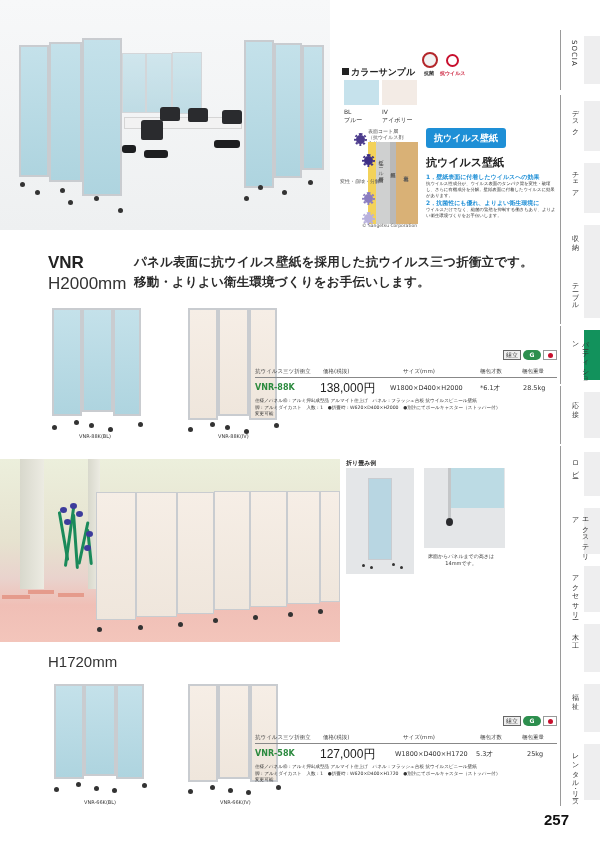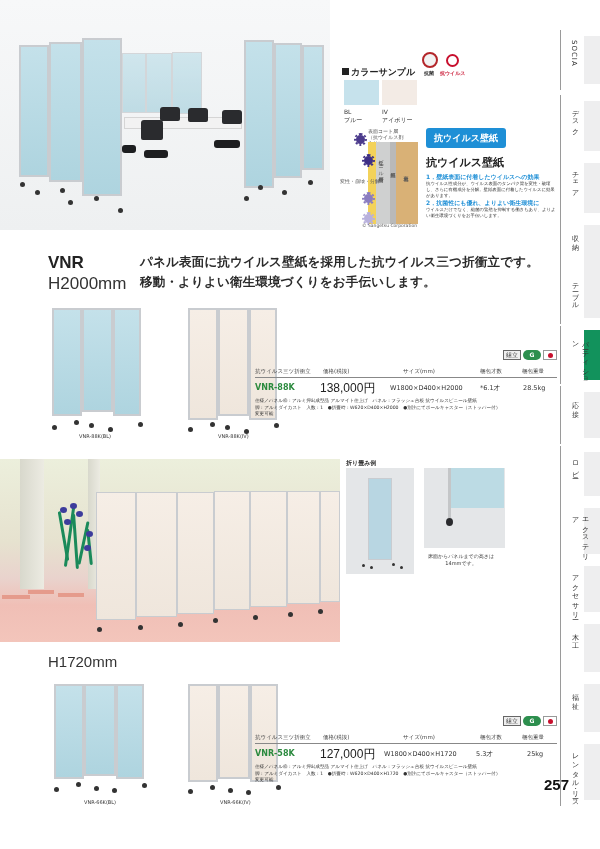--- a/index.html
+++ b/index.html
@@ -37,21 +37,21 @@
   .virus::after { content: ""; position: absolute; left: -2px; top: -2px; right: -2px; bottom: -2px; border: 2px dotted currentColor; border-radius: 50%; }
   .av-small { position: absolute; font-size: 5px; color: #555; }
   #av-badge { position: absolute; left: 426px; top: 128px; width: 80px; height: 20px; background: #1e8fd6; border-radius: 3px; color: #fff; font-size: 9px; font-weight: bold; display: flex; align-items: center; justify-content: center; }
   #av-heading { position: absolute; left: 426px; top: 155px; font-size: 11px; font-weight: bold; color: #222; }
   .av-point-title { position: absolute; left: 426px; font-size: 6px; font-weight: bold; color: #1e8fd6; }
   .av-point-body { position: absolute; left: 426px; width: 132px; font-size: 4.4px; line-height: 6px; color: #333; }
 
   
   #series-name { position: absolute; left: 48px; top: 253px; font-family: "Liberation Sans", sans-serif; font-size: 17px; font-weight: bold; color: #222; }
   #series-h1 { position: absolute; left: 48px; top: 274px; font-family: "Liberation Sans", sans-serif; font-size: 17px; color: #333; }
-  .lead { position: absolute; left: 140px; font-size: 12.5px; font-weight: bold; color: #2a2a2a; letter-spacing: 0.2px; white-space: nowrap; }
+  .lead { position: absolute; left: 134px; font-size: 12.5px; font-weight: bold; color: #2a2a2a; letter-spacing: 0.2px; white-space: nowrap; }
 
   
   .fig-caption { position: absolute; font-size: 5px; color: #333; }
 
   
   .spec { position: absolute; left: 255px; width: 302px; }
   .spec-icons { position: absolute; right: 0; top: 0; display: flex; gap: 2px; }
   .ico-kumi { width: 18px; height: 10px; border: 1px solid #666; font-size: 6px; line-height: 8px; text-align: center; background: #eee; color: #333; }
   .ico-g { width: 18px; height: 10px; border-radius: 5px; background: #2d8f4e; color: #fff; font-size: 6px; line-height: 10px; text-align: center; font-weight: bold; }
   .ico-jp { width: 14px; height: 10px; border: 1px solid #999; background: #fff; position: relative; }
@@ -78,21 +78,21 @@
 
   
   #series-h2 { position: absolute; left: 48px; top: 653px; font-family: "Liberation Sans", sans-serif; font-size: 15px; color: #333; }
 
   
   #index { position: absolute; left: 560px; top: 0; width: 40px; height: 849px; }
   .idx-tab { position: absolute; left: 0; width: 40px; border-left: 1px solid #9a9a9a; }
   .idx-tab .shade { position: absolute; left: 23px; right: 0; top: 6px; bottom: 6px; background: #eeeeef; }
   .idx-tab.active .shade { left: 23px; background: #12925c; top: 4px; bottom: 4px; }
   .idx-tab .lbl { position: absolute; left: 9px; top: 10px; writing-mode: vertical-rl; font-size: 7px; color: #333; letter-spacing: 1px; }
-  #page-num { position: absolute; left: 544px; top: 776px; font-family: "Liberation Sans", sans-serif; font-weight: bold; font-size: 15px; color: #111; }
+  #page-num { position: absolute; left: 544px; top: 811px; font-family: "Liberation Sans", sans-serif; font-weight: bold; font-size: 15px; color: #111; }
 </style>
 </head>
 <body>
 
 <div id="hero">
 
   <div class="panel bl" style="left:122px;top:53px;width:24px;height:60px;opacity:.75;border-width:1px"></div>
   <div class="panel bl" style="left:146px;top:53px;width:26px;height:60px;opacity:.75;border-width:1px"></div>
   <div class="panel bl" style="left:172px;top:52px;width:30px;height:62px;opacity:.75;border-width:1px"></div>
 
@@ -309,21 +309,21 @@
   <div class="spec-head">
     <span style="left:0">抗ウイルス三ツ折衝立</span>
     <span style="left:68px">価格(税抜)</span>
     <span style="left:148px">サイズ(mm)</span>
     <span style="left:225px">梱包才数</span>
     <span style="left:267px">梱包重量</span>
   </div>
   <div class="spec-row">
     <span class="model" style="left:0">VNR-58K</span>
     <span class="price" style="left:65px">127,000円</span>
-    <span class="cell" style="left:129px">W1800×D400×H1720</span>
+    <span class="cell" style="left:140px">W1800×D400×H1720</span>
     <span class="cell" style="left:221px">5.3才</span>
     <span class="cell" style="left:272px">25kg</span>
   </div>
   <div class="spec-note">
     <div>仕様／パネル枠：アルミ押出成型品 アルマイト仕上げ　パネル：フラッシュ合板 抗ウイルスビニール壁紙</div>
     <div>脚：アルミダイカスト　入数：1　●折畳時：W620×D400×H1720　●別注にてボールキャスター（ストッパー付）</div>
     <div>変更可能</div>
   </div>
 </div>
 

